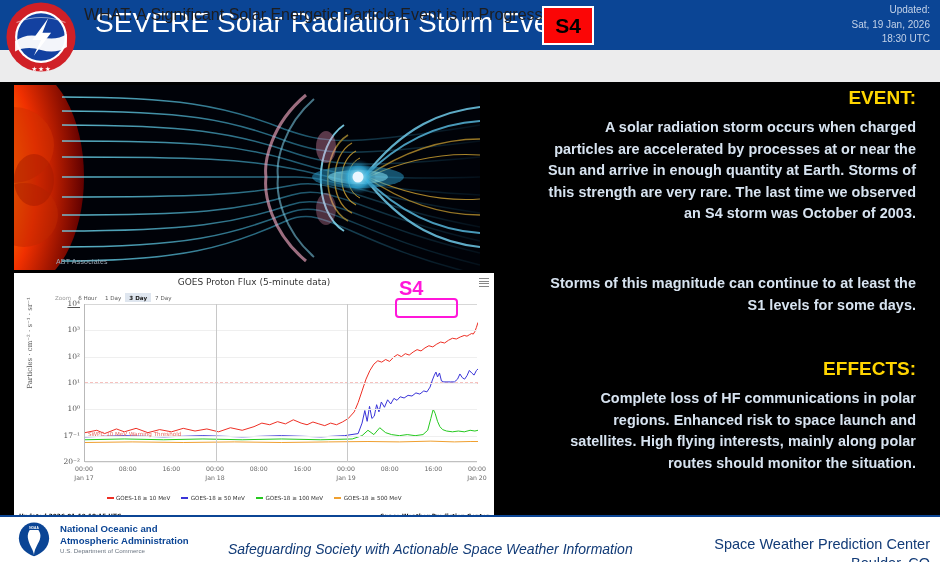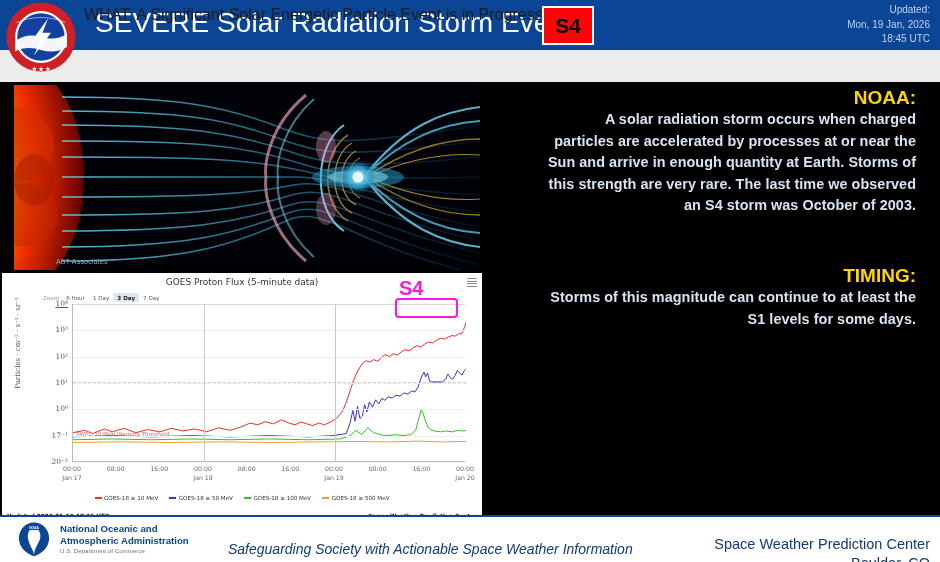--- a/index.html
+++ b/index.html
@@ -52,21 +52,21 @@
     position:absolute; left:14px; top:3px; width:466px; height:185px;
     background:#000; overflow:hidden;
   }
   #magneto-credit{
     position:absolute; left:42px; bottom:5px;
     color:#9aa7b4; font-size:7px; letter-spacing:.2px; z-index:4;
   }
 
   
   #chart-card{
-    position:absolute; left:2px; top:191px; width:480px; height:248px;
+    position:absolute; left:14px; top:191px; width:480px; height:248px;
     background:#ffffff; overflow:hidden;
   }
   #chart-title{
     position:absolute; left:0; top:4px; width:480px; text-align:center;
     font-size:9px; color:#333; font-family:"DejaVu Sans", sans-serif;
   }
   #chart-menu-icon{
     position:absolute; right:5px; top:5px; width:10px; height:9px;
     display:flex; flex-direction:column; justify-content:space-between;
   }
@@ -155,20 +155,21 @@
   #info-panel{
     position:absolute; left:500px; top:0; width:428px; height:433px;
     color:#dbe6f2; text-align:right;
   }
   .sec-head{
     color:#ffd500; font-size:19px; font-weight:bold; line-height:22px;
   }
   .sec-body{
     font-size:14.4px; line-height:21.5px; font-weight:bold; color:#d7e3f0;
     letter-spacing:.05px;
+    margin-top:8px;
   }
   #sec-event{ position:absolute; right:12px; top:5px; width:372px; }
   #sec-timing{ position:absolute; right:12px; top:183px; width:372px; }
   #sec-effects{ position:absolute; right:12px; top:276px; width:372px; }
 
   
   #footer-bar{
     position:absolute; left:0; top:515px; width:940px; height:47px;
     background:#ffffff;
   }
@@ -197,22 +198,22 @@
 <div id="header-bar"></div>
 
 <div id="header-title">SEVERE Solar Radiation Storm Event</div>
 
 <div id="scale-badge">
   <span>S4</span>
 </div>
 
 <div id="updated-block">
   <div>Updated:</div>
-  <div>Mon, 19 Jan, 2026</div>
-  <div>18:45 UTC</div>
+  <div>Sat, 19 Jan, 2026</div>
+  <div>18:30 UTC</div>
 </div>
 
 <div id="what-bar"></div>
 <div id="what-text">WHAT: A Significant Solar Energetic Particle Event is in Progress</div>
 
 <svg id="nws-seal" viewBox="0 0 100 100">
   <circle cx="50" cy="50" r="48" fill="#d02027"></circle>
   <circle cx="50" cy="50" r="36" fill="#ffffff"></circle>
   <circle cx="50" cy="50" r="33" fill="#1341a0"></circle>
   <path d="M14 56 Q30 44 50 50 Q70 56 86 46 L86 64 Q70 74 50 68 Q30 62 14 70 Z" fill="#ffffff" opacity="0.95"></path>
@@ -402,26 +403,29 @@
 
     <div id="chart-updated">Updated 2026-01-19 18:15 UTC</div>
     <div id="chart-source">Space Weather Prediction Center</div>
   </div>
 
   <div id="s4-annot-text">S4</div>
   <div id="s4-annot-box"></div>
 
   <div id="info-panel">
     <div id="sec-event">
-      <div class="sec-head">NOAA:</div>
+      <div class="sec-head">EVENT:</div>
       <div class="sec-body">A solar radiation storm occurs when charged particles are accelerated by processes at or near the Sun and arrive in enough quantity at Earth. Storms of this strength are very rare. The last time we observed an S4 storm was October of 2003.</div>
     </div>
     <div id="sec-timing">
-      <div class="sec-head">TIMING:</div>
       <div class="sec-body">Storms of this magnitude can continue to at least the S1 levels for some days.</div>
+    </div>
+    <div id="sec-effects">
+      <div class="sec-head">EFFECTS:</div>
+      <div class="sec-body">Complete loss of HF communications in polar regions. Enhanced risk to space launch and satellites. High flying interests, mainly along polar routes should monitor the situation.</div>
     </div>
   </div>
 </div>
 
 <div id="footer-bar">
   <div id="footer-rule"></div>
 
   <svg id="noaa-seal" viewBox="0 0 100 100">
     <path d="M50 4 C26 4 8 24 8 48 C8 74 30 92 50 98 C70 92 92 74 92 48 C92 24 74 4 50 4 Z" fill="#0b4595"></path>
     <path d="M50 16 C36 22 30 36 34 52 C38 70 50 82 50 96 C50 80 60 66 66 52 C72 36 64 22 50 16 Z" fill="#ffffff"></path>

